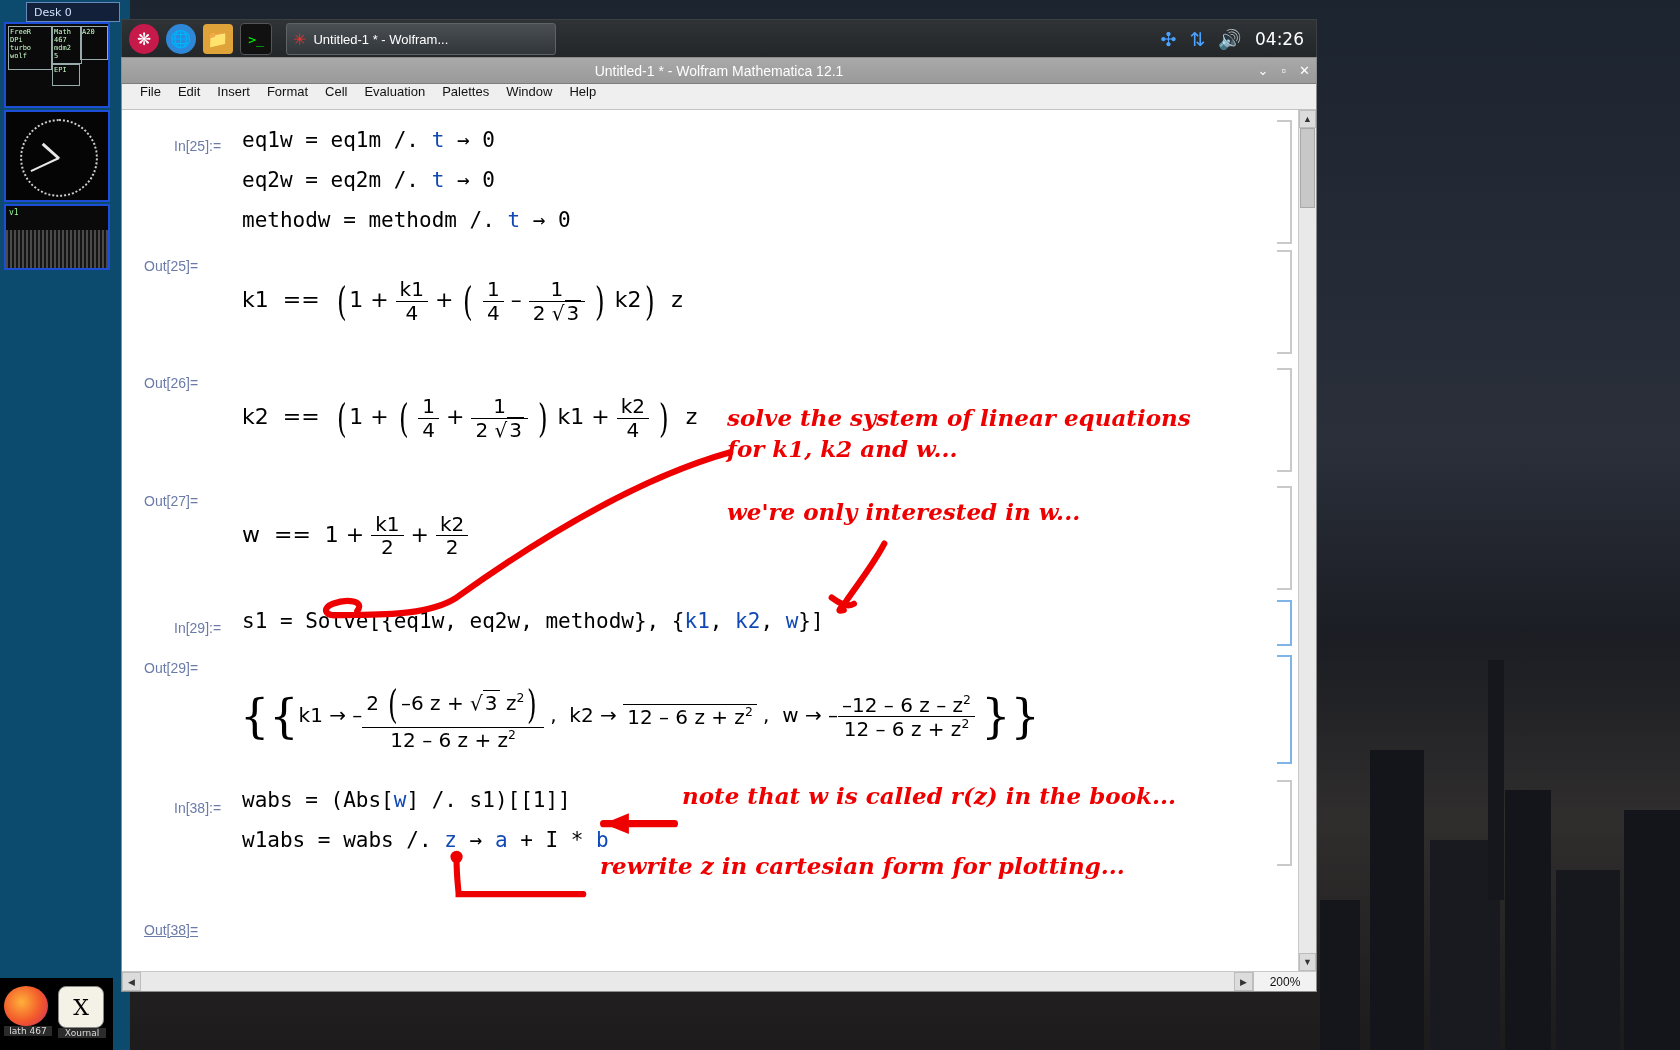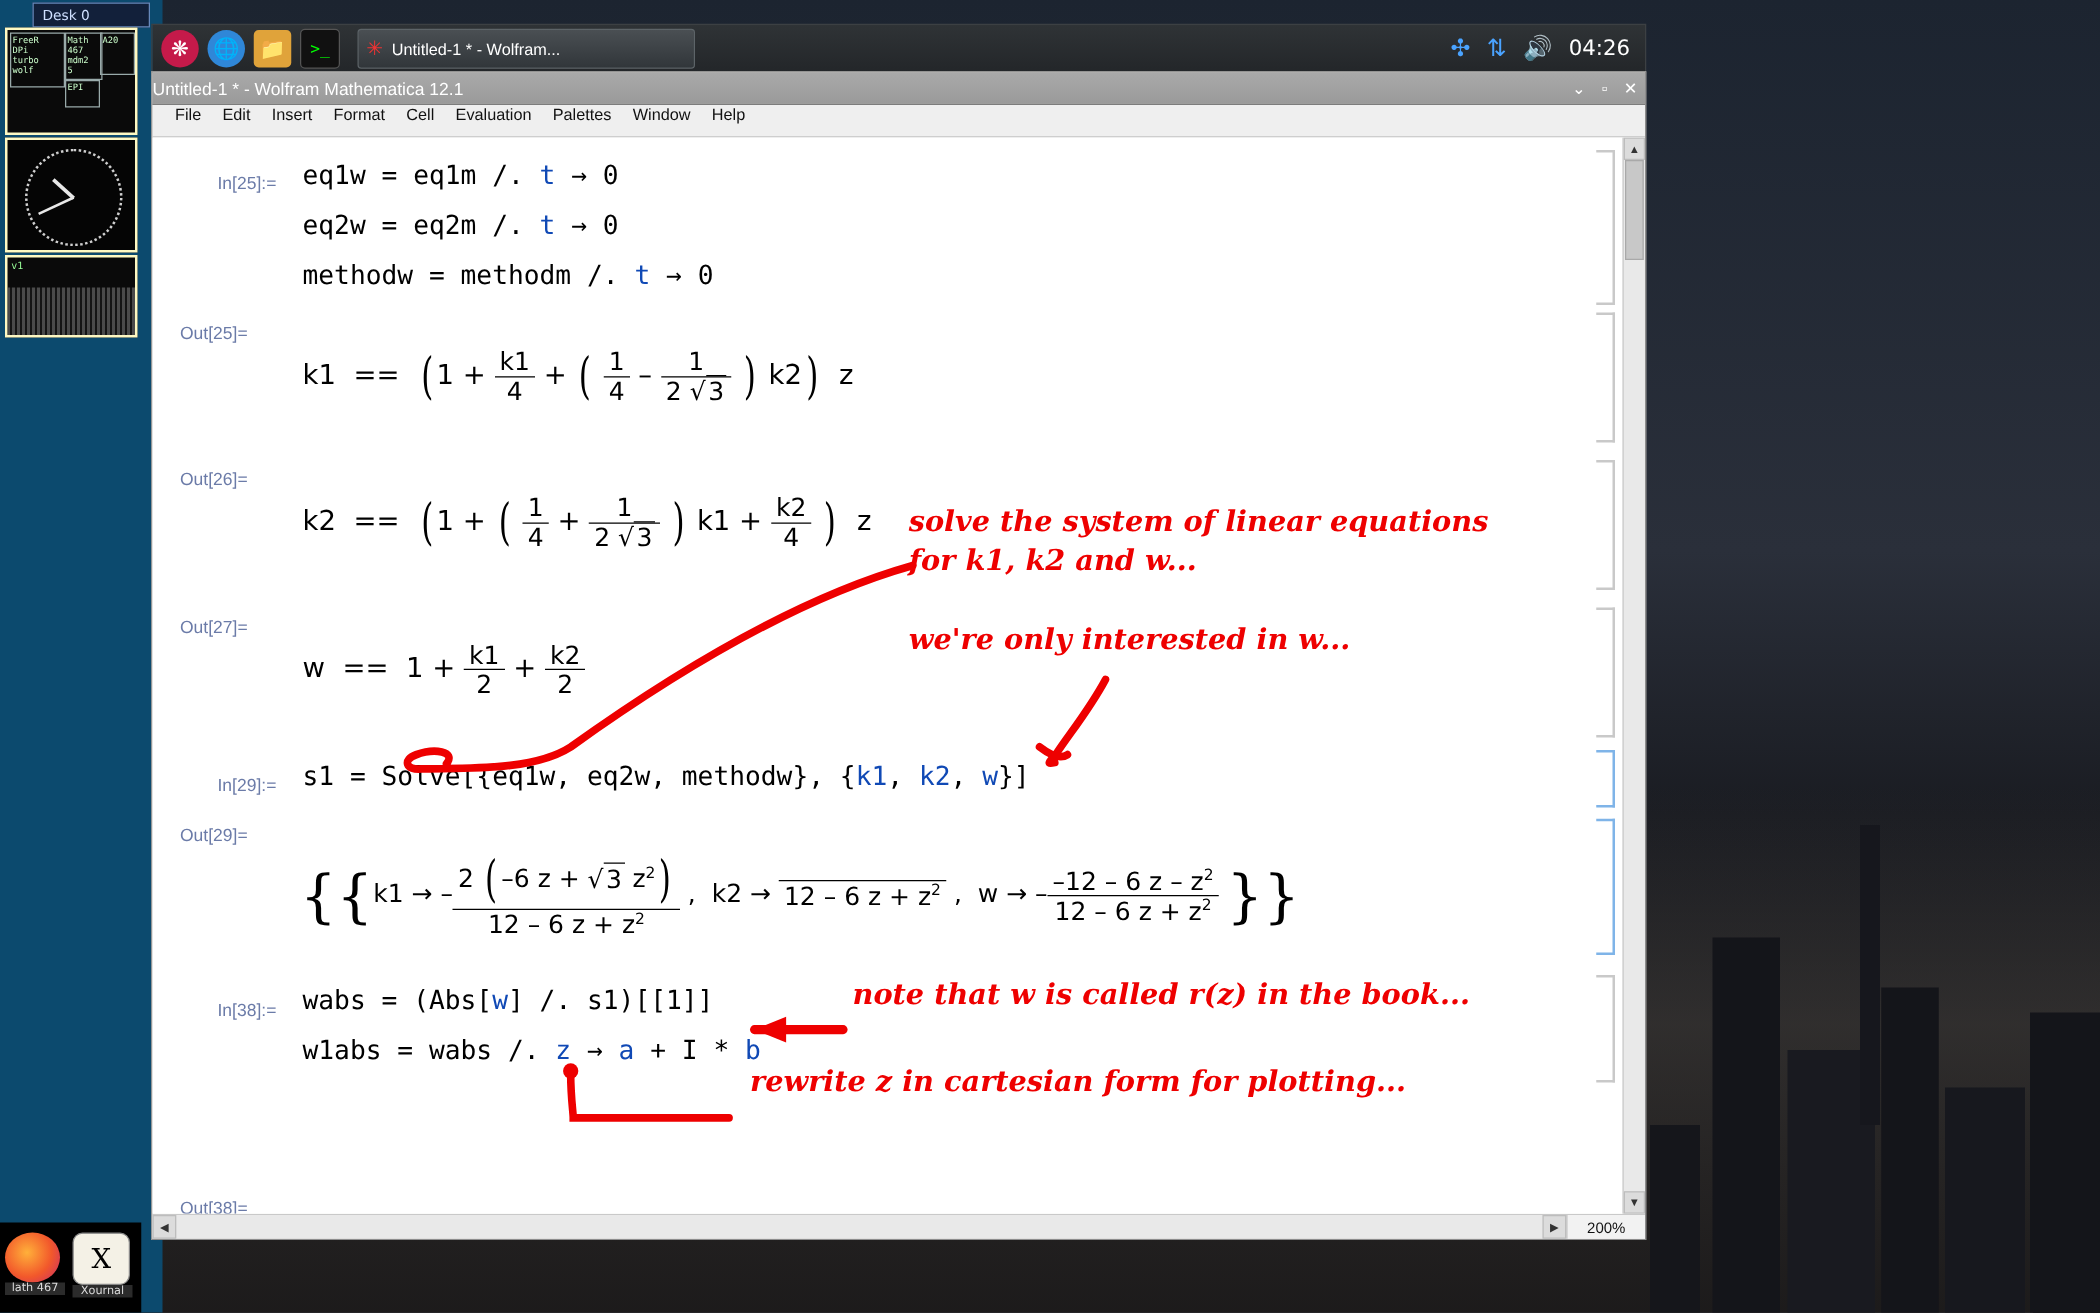--- a/index.html
+++ b/index.html
@@ -40,21 +40,21 @@
   #desk-label {
     position:absolute; left: 34px; top: 6px;
     color: #cfe0ff; font-size: 11px; font-family: "DejaVu Sans", sans-serif;
   }
   #desk-tab {
     position: absolute; left: 26px; top: 2px; width: 92px; height: 18px;
     border: 1px solid #6688bb; background: #12203a;
   }
   .widget {
     position: absolute;
-    border: 2px solid #fef9c3;
+    border: 2px solid #1d4ed8;
     background: #0a0a0a;
     overflow: hidden;
   }
   #w-conky { left: 4px; top: 22px; width: 102px; height: 82px; }
   #w-clock { left: 4px; top: 110px; width: 102px; height: 88px; background:#050505;}
   #w-wave  { left: 4px; top: 204px; width: 102px; height: 62px; }
   .conky-box {
     position:absolute; border:1px solid #9aa; color:#cfc; font-size:7px;
     font-family:"DejaVu Sans Mono", monospace; line-height:8px; padding:1px;
   }
@@ -109,21 +109,21 @@
   #clockTxt { color:#fff; font-size:17px; font-family:"DejaVu Sans", sans-serif; }
 
   
   #mmaWin {
     position:absolute; left:121px; top:57px; width:1194px; height:933px;
     background:#d6d3ce; border:1px solid #8d8d8d;
     display:flex; flex-direction:column;
   }
   #mmaTitle {
     height:25px; background: linear-gradient(180deg,#a9a9a9 0%, #9a9a9a 100%);
-    display:flex; align-items:center; position:relative;
+    display:flex; align-items:center; justify-content:center; position:relative;
     color:#fff; font-size:14px; border-bottom:1px solid #7c7c7c;
   }
   #winbtns { position:absolute; right:6px; top:0; height:25px; display:flex; align-items:center; gap:13px; color:#fff; font-size:13px;}
   #menubar {
     height:25px; background:#efefef; border-bottom:1px solid #c3c3c3;
     display:flex; padding-left:18px; gap:17px;
     font-size:13px; color:#111;
   }
   #nbArea { flex:1; display:flex; background:#fff; position:relative; overflow:hidden;}
   #nbCanvas { flex:1; position:relative; background:#fff; overflow:hidden; }
@@ -321,21 +321,21 @@
         , &nbsp;w → –<span class="frac"><span class="num">–12 – 6 z – z<sup>2</sup></span><span class="den">12 – 6 z + z<sup>2</sup></span></span>
         <span style="font-size:46px; vertical-align:middle; font-family:'DejaVu Serif',serif;">}}</span>
       </div>
       <div class="brk blue" style="left:1155px; top:545px; height:105px;"></div>
 
       <div class="label" style="left:52px; top:690px;">In[38]:=</div>
       <div class="code" style="left:120px; top:678px;">wabs = (Abs[<span class="b">w</span>] /. s1)[[1]]</div>
       <div class="code" style="left:120px; top:718px;">w1abs = wabs /. <span class="b">z</span> → <span class="b">a</span> + I * <span class="b">b</span></div>
       <div class="brk" style="left:1155px; top:670px; height:82px;"></div>
 
-      <div class="label" style="left:22px; top:848px;">Out[38]=</div>
+      <div class="label" style="left:22px; top:812px;text-decoration:underline;">Out[38]=</div>
 
       <svg class="annosvg" viewBox="0 0 1160 830" preserveAspectRatio="none">
 
         <path d="M600 330 C 520 352, 430 400, 330 470 C 300 489, 245 486, 212 487 C 200 488, 197 480, 208 476 C 222 471, 240 473, 232 483" stroke="#ee0000" stroke-width="6" fill="none" stroke-linecap="round"></path>
 
         <path d="M752 418 C 740 440, 725 458, 714 474 C 710 480, 703 484, 712 482" stroke="#ee0000" stroke-width="6" fill="none" stroke-linecap="round"></path>
         <path d="M700 470 C 708 476, 716 480, 722 476" stroke="#ee0000" stroke-width="6" fill="none" stroke-linecap="round"></path>
 
         <path d="M545 688 L 475 688" stroke="#ee0000" stroke-width="7" fill="none" stroke-linecap="round"></path>
         <path d="M475 688 L 500 678 L 500 698 Z" fill="#ee0000"></path>

